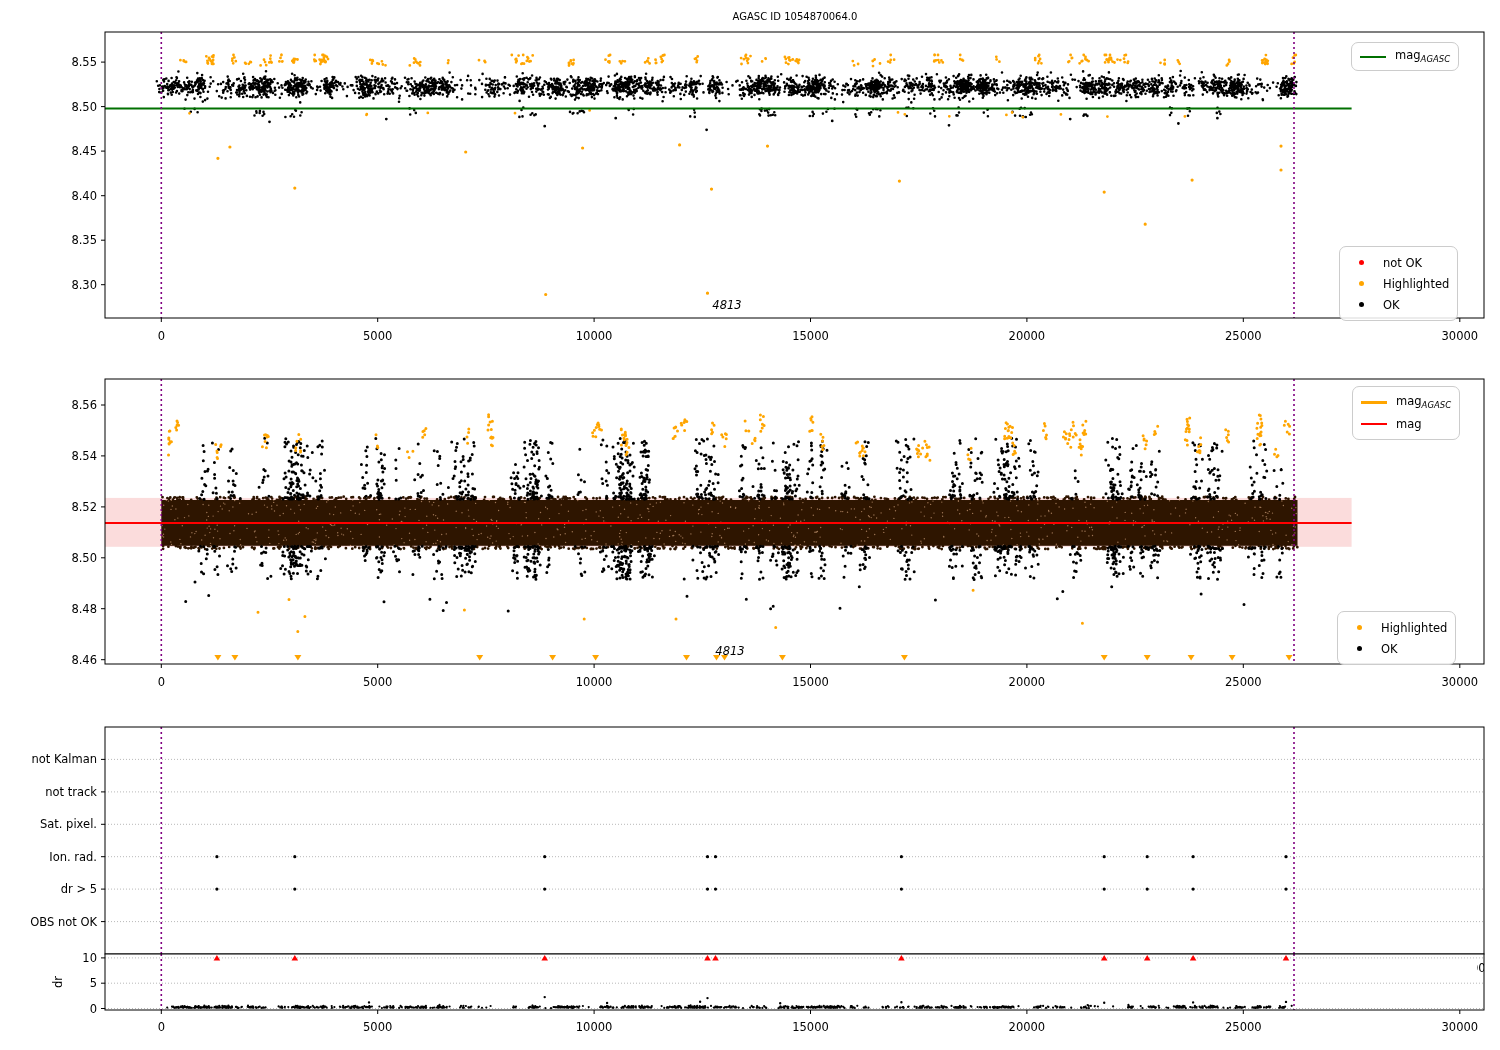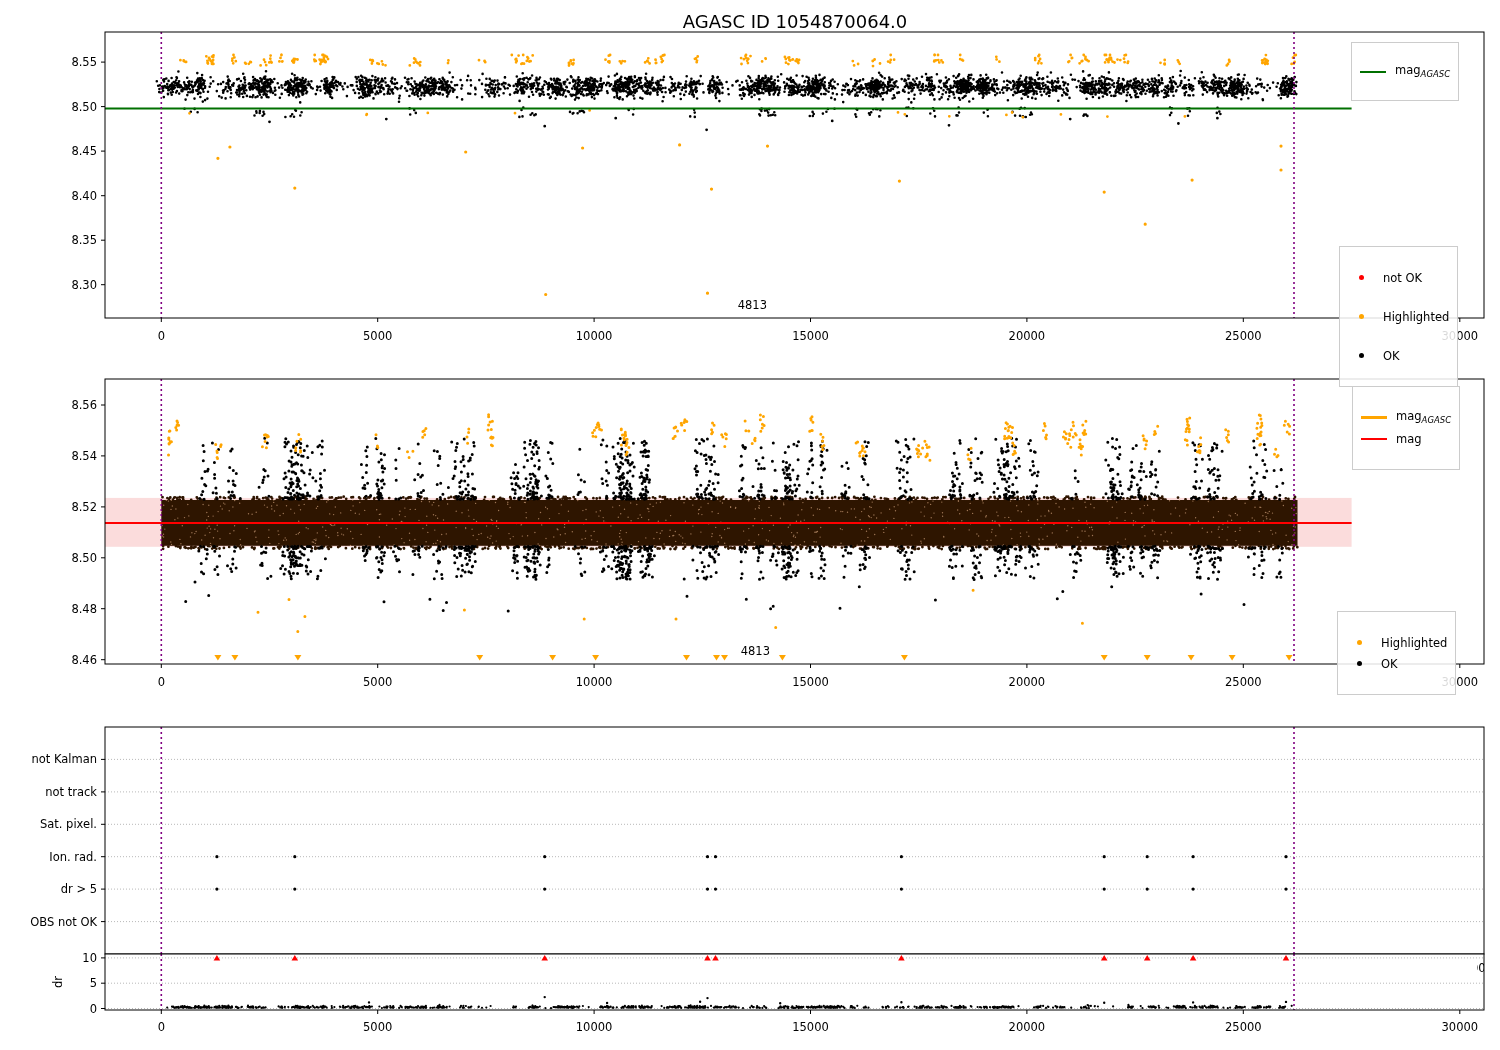--- a/index.html
+++ b/index.html
@@ -1,36 +1,36 @@
 <!DOCTYPE html>
 <html><head>
 <meta charset="utf-8">
 <style>
   html,body{margin:0;padding:0;background:#fff;}
   .fig{position:relative;width:1500px;height:1050px;background:#ffffff;
        font-family:"DejaVu Sans",sans-serif;color:#000;overflow:hidden;}
   .fig svg{position:absolute;left:0;top:0;}
   svg text{font-family:"DejaVu Sans",sans-serif;font-size:11.5px;fill:#000;}
-  .title{position:absolute;left:105px;width:1380px;text-align:center;font-size:18px;}
+  .title{position:absolute;left:105px;width:1380px;text-align:center;font-size:10px;}
   #t1{top:11px;} #t2{top:357px;}
-  .anno{position:absolute;font-size:11.5px;text-align:right;width:80px;}
+  .anno{position:absolute;font-size:11.5px;text-align:center;width:80px;font-style:italic;}
   #a1{left:687px;top:298px;} #a2{left:690px;top:644px;}
   .legend{position:absolute;background:rgba(255,255,255,0.85);border:1px solid #cccccc;
-          border-radius:0;font-size:11.5px;padding:20px 8px;display:flex;
+          border-radius:7px;font-size:11.5px;padding:5px 8px;display:flex;
           flex-direction:column;justify-content:space-around;}
   .lrow{display:flex;align-items:center;height:21px;}
   .sw{width:26px;display:flex;justify-content:center;align-items:center;flex:0 0 26px;}
   .sw i{display:block;}
   .sw .line{width:26px;height:2px;}
   .sw .thick{width:26px;height:3.5px;}
   .sw .dot{width:5px;height:5px;border-radius:50%;}
   .ll{margin-left:9px;white-space:nowrap;}
   .ll sub{font-size:8.5px;font-style:italic;}
   #lg1{left:1351px;top:42px;height:17px;}
-  #lg1b{left:1339px;top:246px;gap:18px;}
+  #lg1b{left:1339px;top:246px;}
   #lg2a{left:1352px;top:386px;}
   #lg2b{left:1337px;top:611px;}
   #drlabel{position:absolute;left:40px;top:975px;width:36px;text-align:center;
            font-size:11.5px;transform:rotate(-90deg);}
   #sliver{position:absolute;left:1477px;top:961px;width:7px;height:14px;
           overflow:hidden;font-size:11.5px;}
   #sliver span{display:inline-block;margin-left:-28px;white-space:nowrap;}
 </style>
 </head>
 <body>

